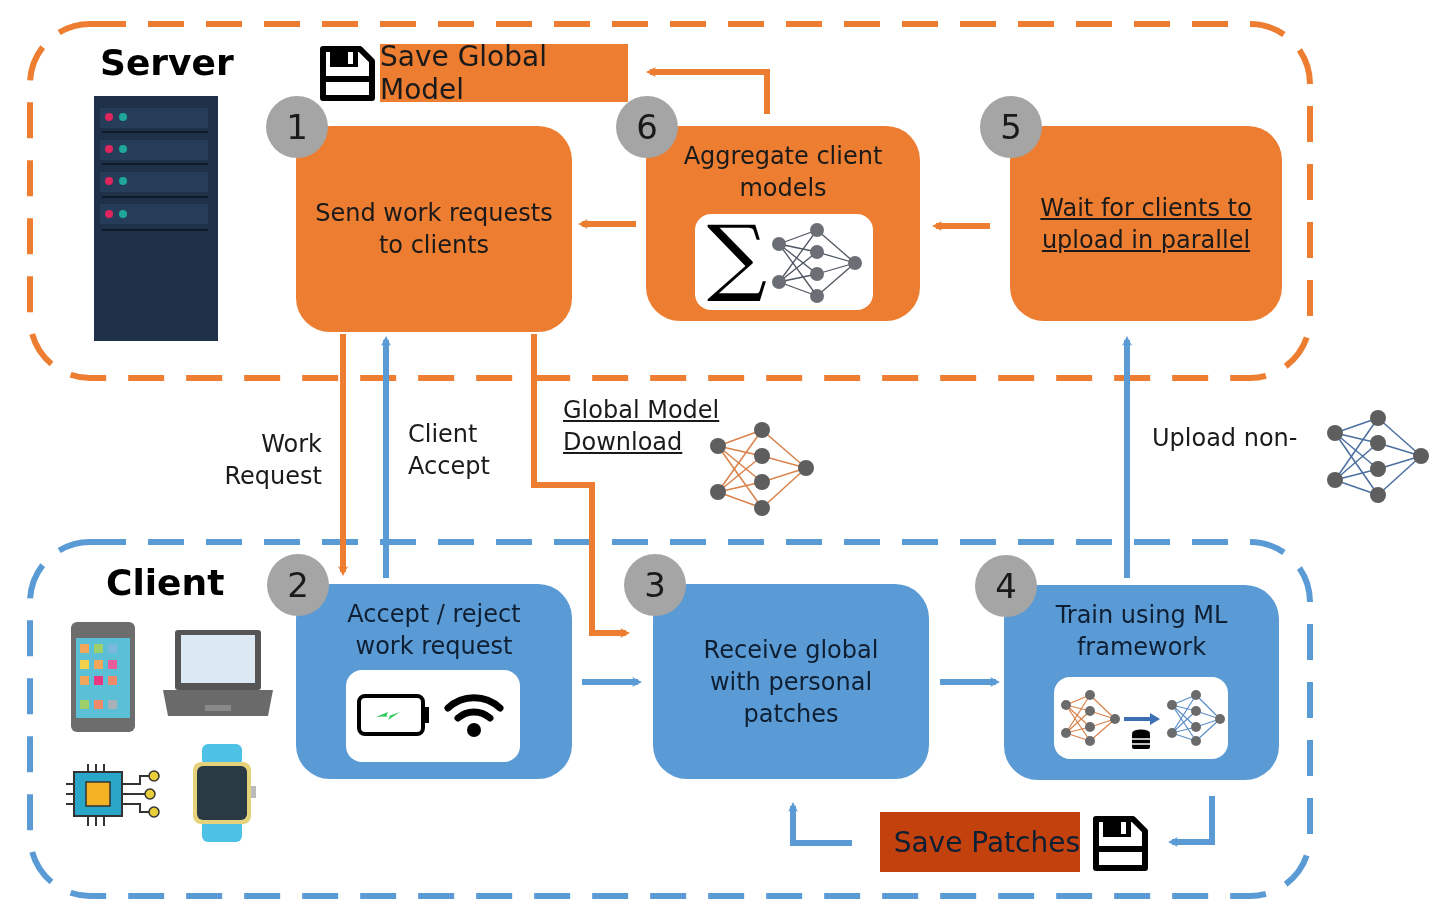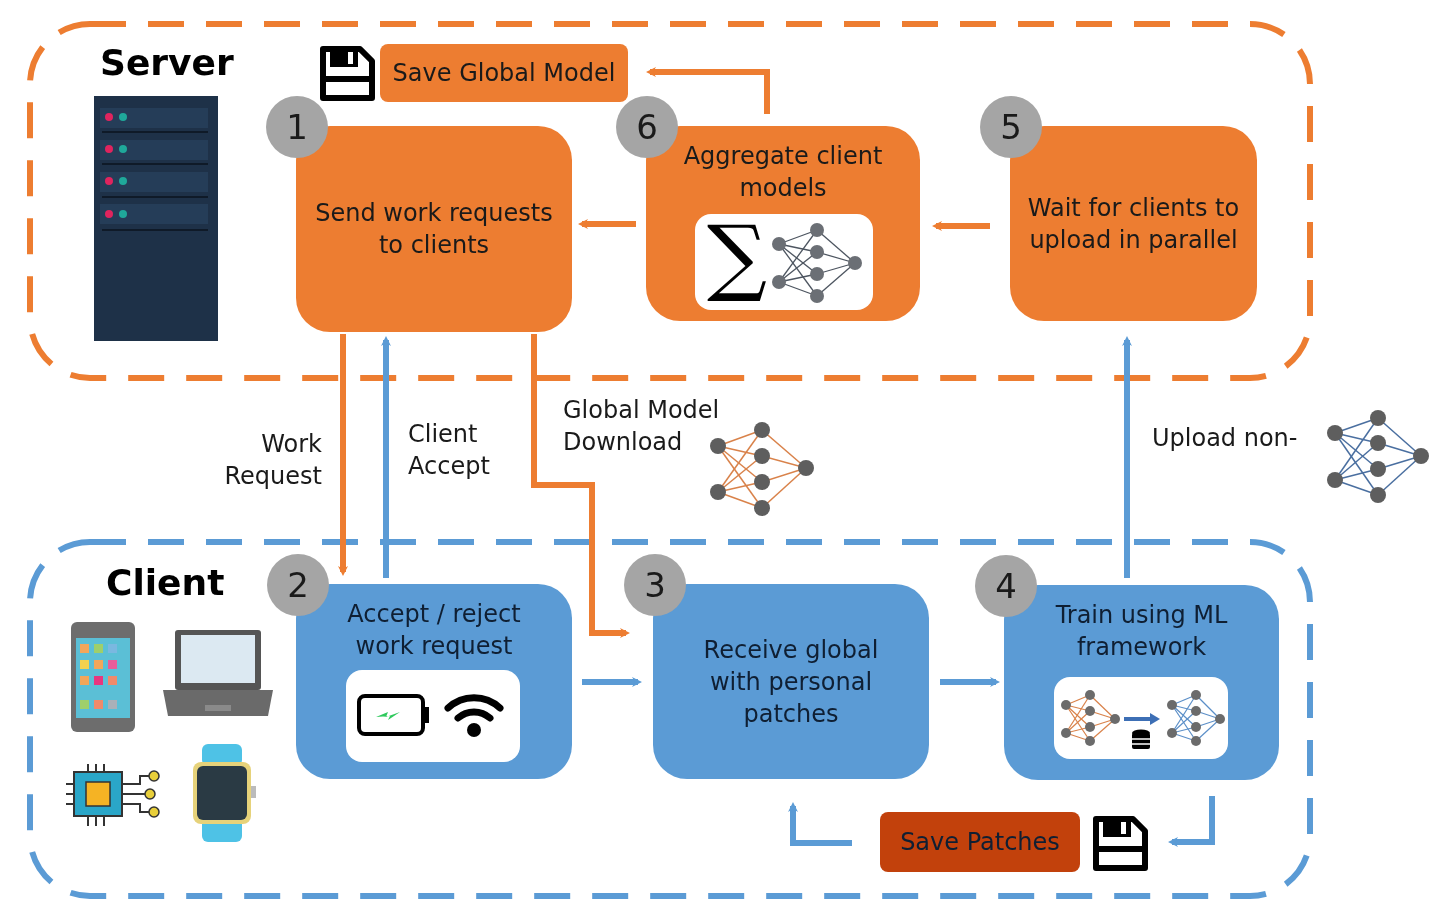--- a/index.html
+++ b/index.html
@@ -4,21 +4,21 @@
 <style>
   html, body { margin:0; padding:0; background:#ffffff; }
   body { width:1449px; height:909px; position:relative; overflow:hidden; font-family:"DejaVu Sans", sans-serif; }
   #canvas { position:absolute; left:0; top:0; width:1449px; height:909px; }
   .txt { position:absolute; color:#1a1a1a; font-size:24px; line-height:32px; }
   .region-title { position:absolute; font-weight:bold; font-size:36px; color:#000; font-family:"DejaVu Sans", sans-serif; }
   .box { position:absolute; border-radius:34px; display:flex; flex-direction:column; align-items:center; color:#1a1a1a; text-align:center; font-size:24px; line-height:32px; }
   .box.orange { background:#ed7d31; }
   .box.blue { background:#5b9bd5; color:#0f1f33; }
   .badge { position:absolute; width:62px; height:62px; border-radius:50%; background:#a5a5a5; color:#1a1a1a; font-size:34px; line-height:62px; text-align:center; }
-  .pill { position:absolute; display:flex; align-items:center; justify-content:center; font-size:24px; border-radius:8px; }
+  .pill { position:absolute; display:flex; align-items:center; justify-content:flex-end; font-size:28px; border-radius:0; }
   .pill.orange { background:#ed7d31; color:#1a1a1a; }
   .pill.blue { background:#c2410c; color:#0f1f33; }
   .inset { position:absolute; background:#fff; border-radius:16px; }
 </style>
 </head>
 <body>
 
 <svg id="canvas" viewBox="0 0 1449 909" xmlns="http://www.w3.org/2000/svg">
   <defs>
     <marker id="arrO" markerWidth="10" markerHeight="10" refX="6" refY="5" orient="auto" markerUnits="userSpaceOnUse">
@@ -237,35 +237,35 @@
         <circle cx="46" cy="10" r="7"></circle>
         <circle cx="46" cy="32" r="7"></circle>
         <circle cx="46" cy="54" r="7"></circle>
         <circle cx="46" cy="76" r="7"></circle>
         <circle cx="84" cy="43" r="7"></circle>
       </g>
   </svg>
 </div>
 <div class="badge" style="left:616px; top:96px;">6</div>
 
-<div class="box orange" style="left:1010px; top:126px; width:247px; height:195px; justify-content:center;">
+<div class="box orange" style="left:1010px; top:126px; width:272px; height:195px; justify-content:center;text-decoration:underline;">
   <div>Wait for clients to</div>
   <div>upload in parallel</div>
 </div>
 <div class="badge" style="left:980px; top:96px;">5</div>
 
 <div class="txt" style="left:200px; top:416px; width:122px; text-align:right;margin-top:12px;">
   <div>Work</div>
   <div>Request</div>
 </div>
 <div class="txt" style="left:408px; top:418px;">
   <div>Client</div>
   <div>Accept</div>
 </div>
-<div class="txt" style="left:563px; top:394px;">
+<div class="txt" style="left:563px; top:394px;text-decoration:underline;">
   <div>Global Model</div>
   <div>Download</div>
 </div>
 <div class="txt" style="left:1152px; top:422px;">
   <div>Upload non-</div>
 </div>
 
 <div class="box blue" style="left:296px; top:584px; width:276px; height:195px; padding-top:14px; box-sizing:border-box;">
   <div>Accept / reject</div>
   <div>work request</div>

